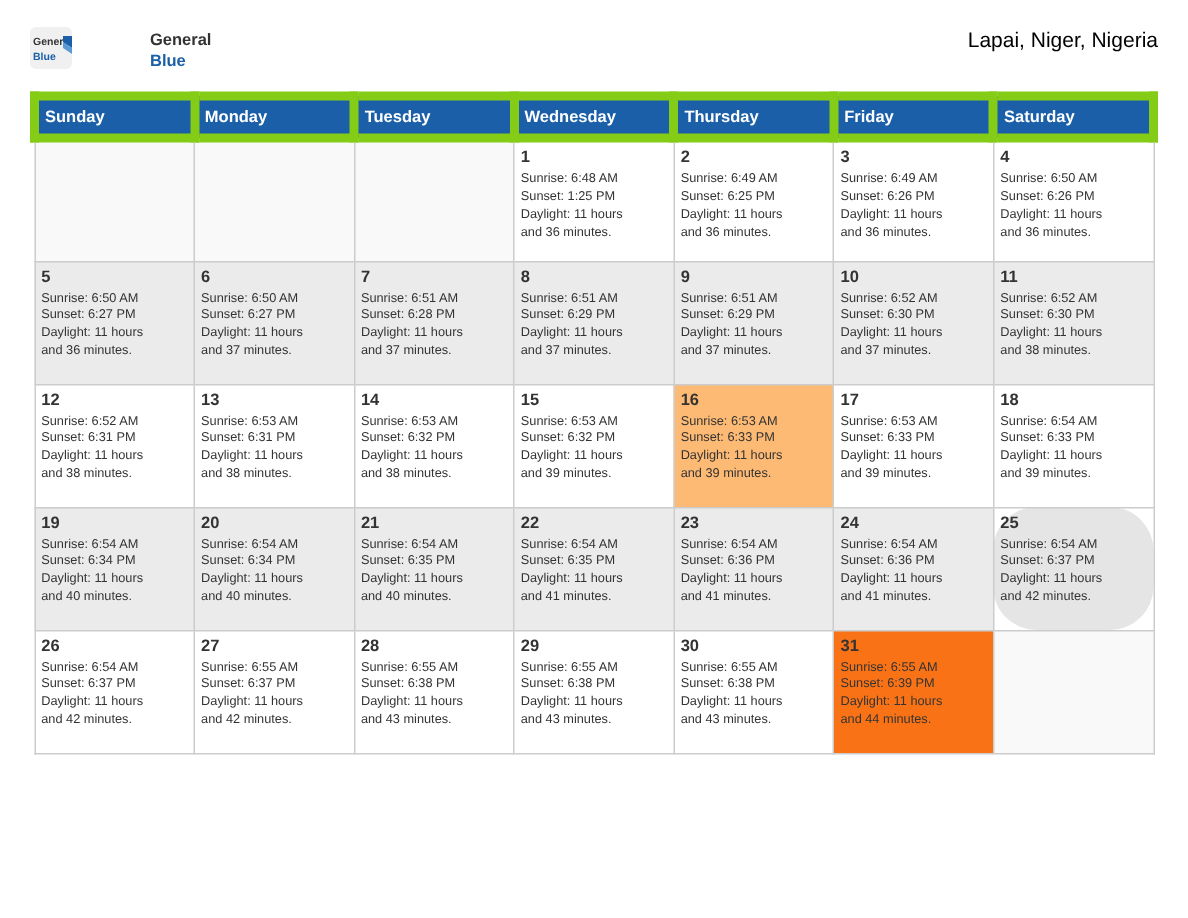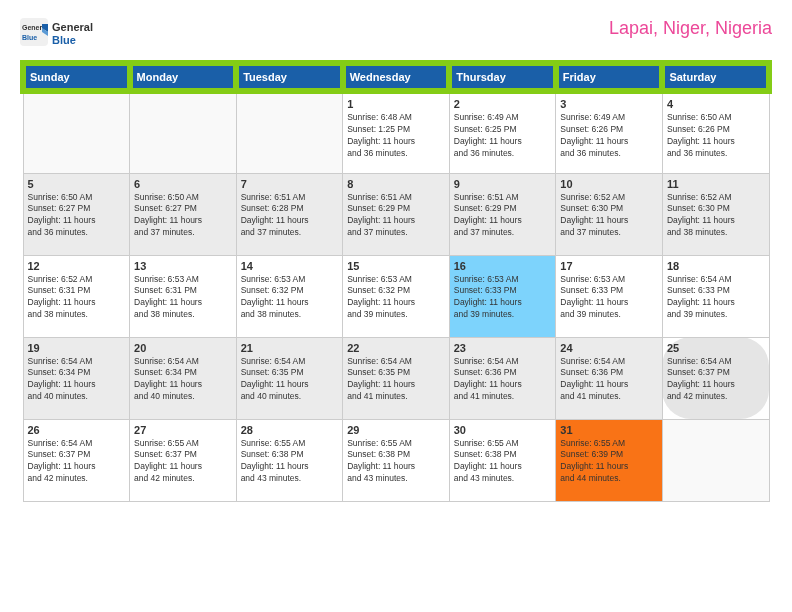--- a/index.html
+++ b/index.html
@@ -29,23 +29,23 @@
     .title-block {
       text-align: right;
     }
     .title-block h1 {
       font-size: 28px;
       font-weight: bold;
       color: #333;
       line-height: 1.1;
     }
     .title-block h2 {
-      font-size: 18px;
+      font-size: 14px;
       font-weight: normal;
-      color: #ec4899;
+      color: #000000;
     }
     .calendar {
       width: 100%;
       border-collapse: collapse;
       border: 1px solid #ccc;
       table-layout: fixed;
     }
     .calendar th {
       background: #1a5fa8;
       color: #fff;
@@ -84,21 +84,21 @@
     .empty {
       background: #f9f9f9 !important;
     }
   </style>
 </head>
 <body>
 
 <div class="page">
   <div class="header">
     <div class="logo">
-      <div style="display:flex;align-items:center;">
+      <div style="display:flex;align-items:center;gap:48px;">
         <div style="margin-right:4px;">
           <svg width="28" height="28" viewBox="0 0 28 28">
             <rect x="0" y="0" width="28" height="28" rx="4" fill="#f0f0f0"></rect>
             <text x="2" y="12" font-size="7" font-weight="bold" fill="#333" font-family="Arial">General</text>
             <text x="2" y="22" font-size="7" font-weight="bold" fill="#1a5fa8" font-family="Arial">Blue</text>
             <polygon points="22,6 28,6 28,14 22,10" fill="#1a5fa8"></polygon>
             <polygon points="22,10 28,14 28,18 22,14" fill="#5b9ad5"></polygon>
           </svg>
         </div>
         <div>
@@ -231,21 +231,21 @@
 Daylight: 11 hours
 and 38 minutes.</div>
           </td>
           <td style="background: rgb(255, 255, 255);">
             <span class="day-num">15</span>
             <div class="day-info" style="white-space: pre-line;">Sunrise: 6:53 AM
 Sunset: 6:32 PM
 Daylight: 11 hours
 and 39 minutes.</div>
           </td>
-          <td style="background: #7dd3fc;">
+          <td style="background: #fdba74;">
             <span class="day-num">16</span>
             <div class="day-info" style="white-space: pre-line;">Sunrise: 6:53 AM
 Sunset: 6:33 PM
 Daylight: 11 hours
 and 39 minutes.</div>
           </td>
           <td style="background: rgb(255, 255, 255);">
             <span class="day-num">17</span>
             <div class="day-info" style="white-space: pre-line;">Sunrise: 6:53 AM
 Sunset: 6:33 PM

